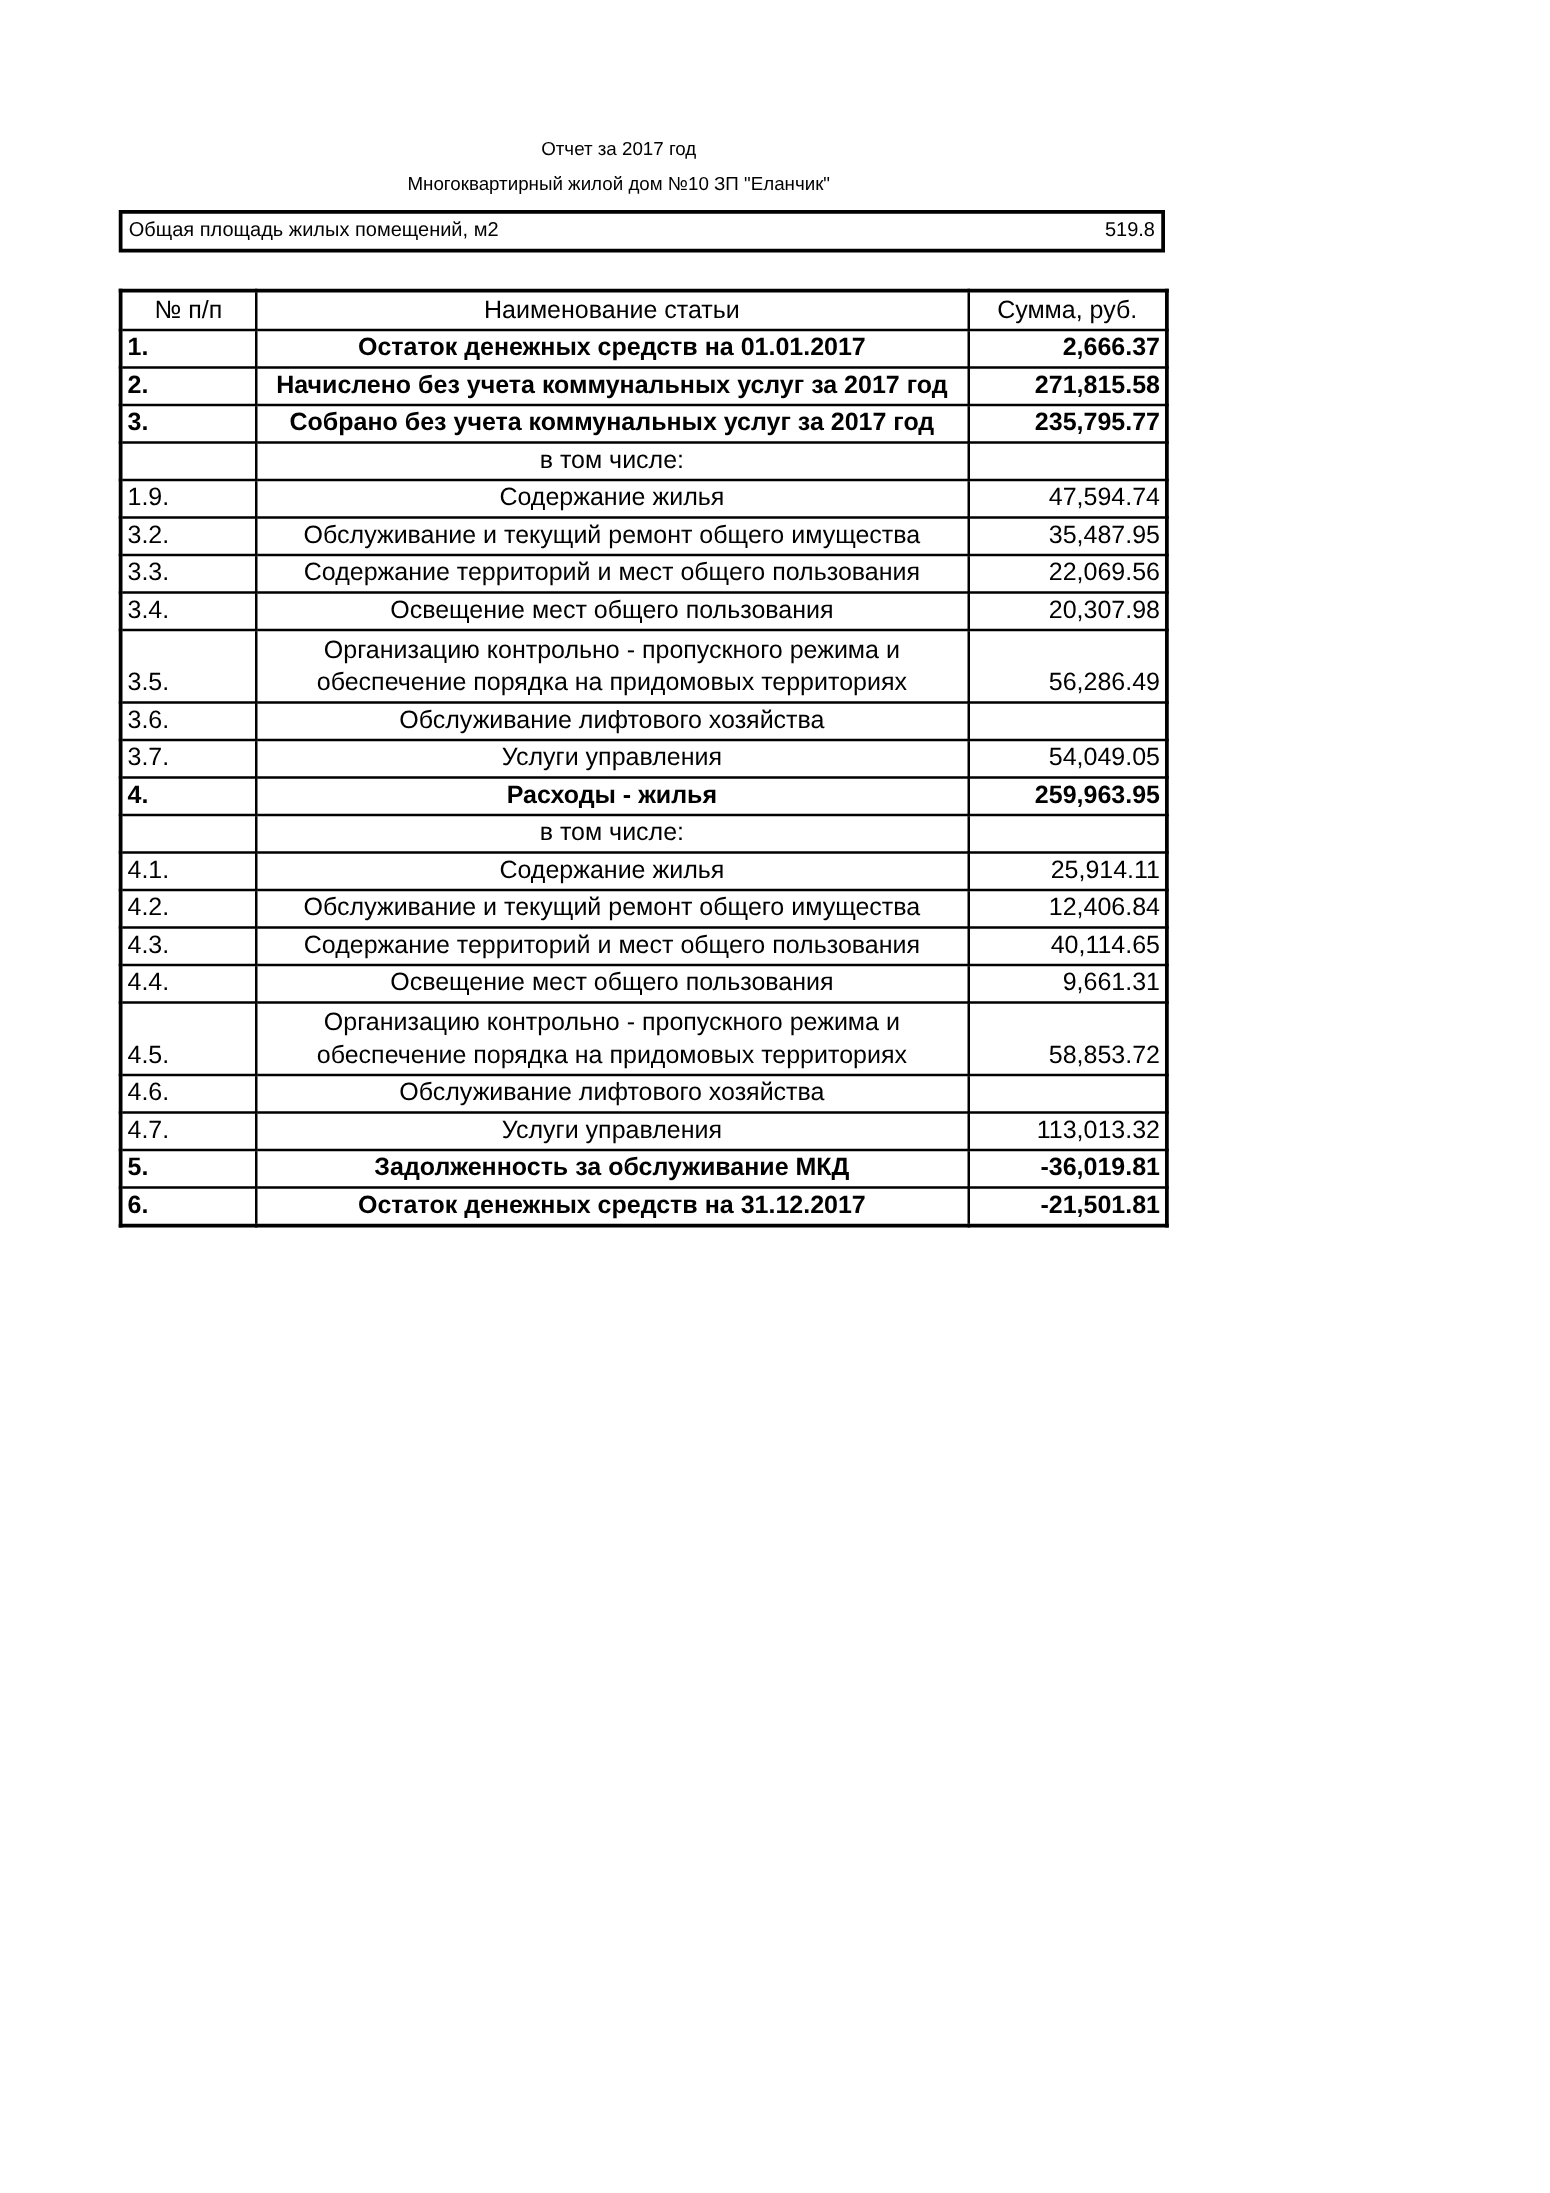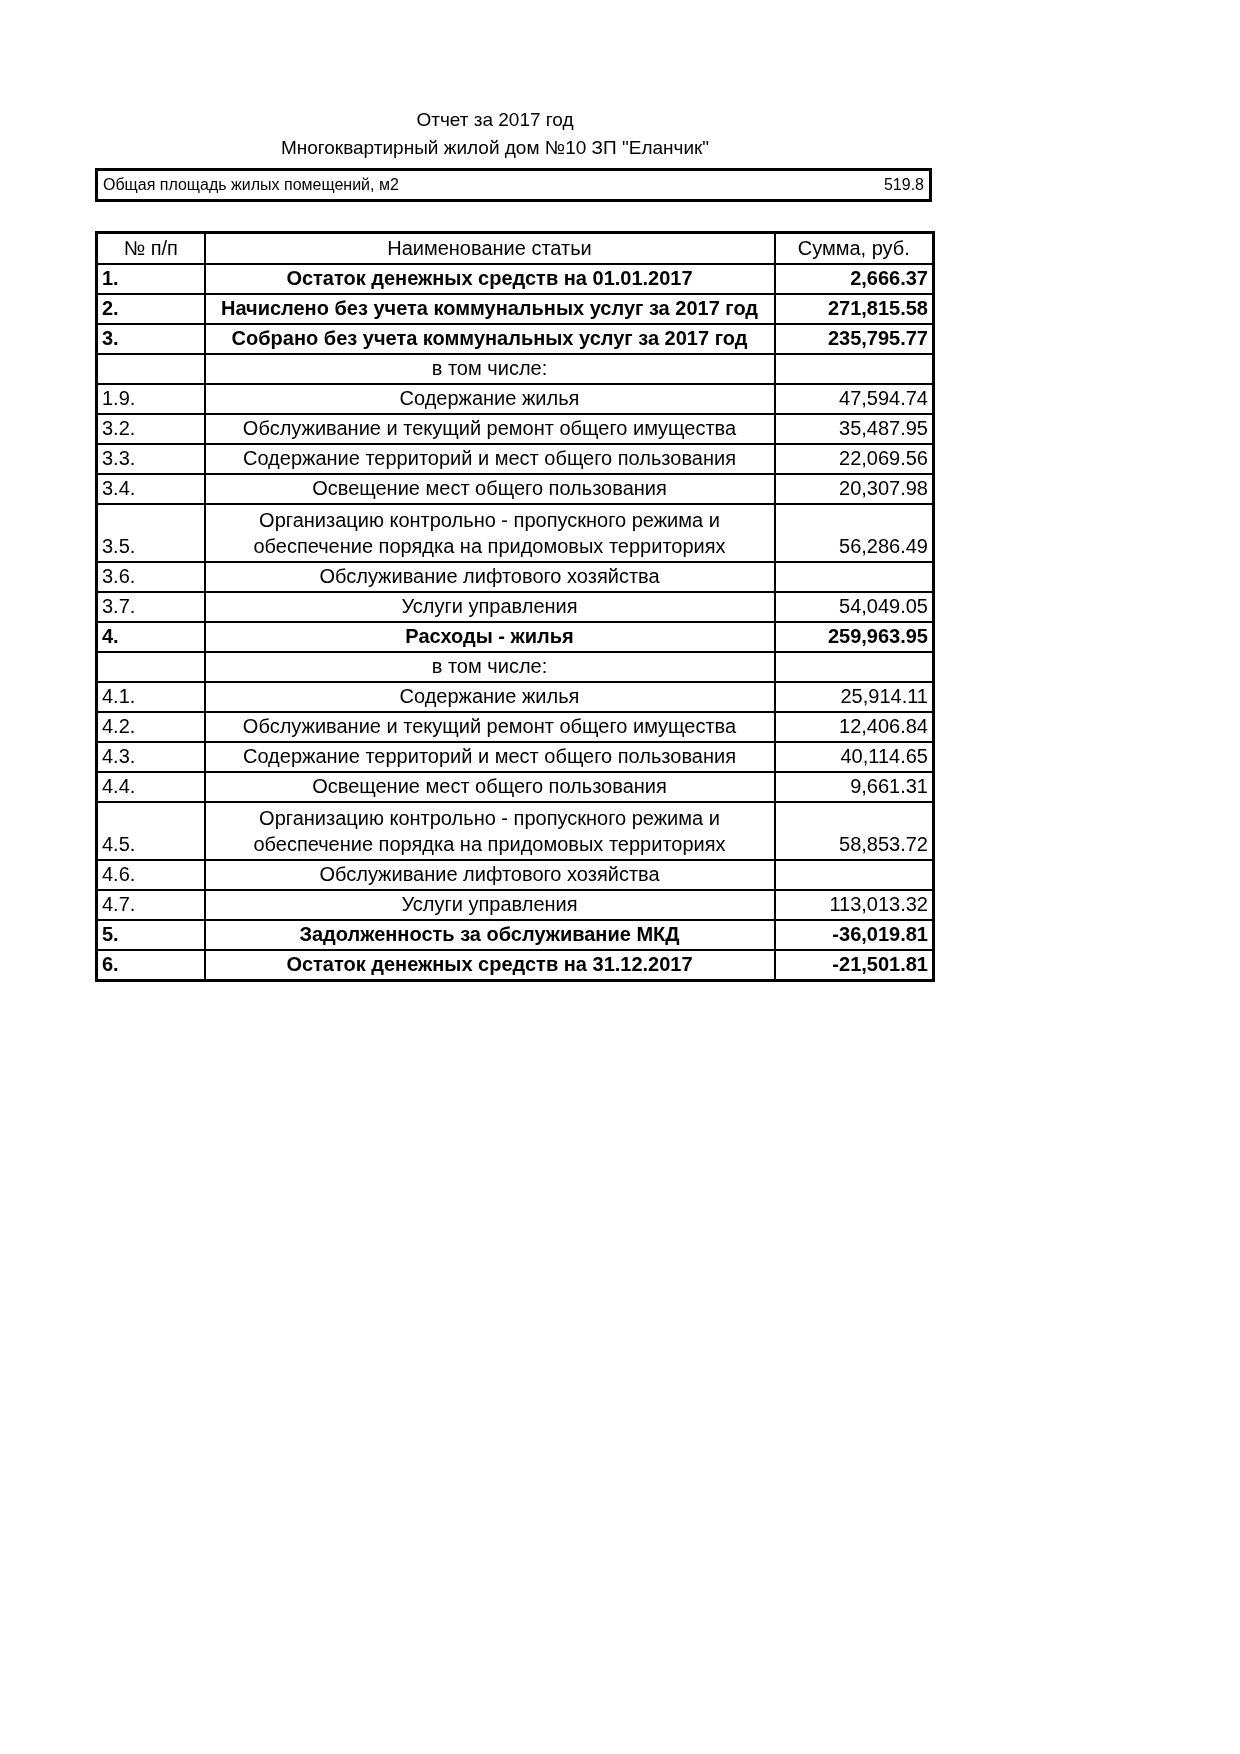--- a/index.html
+++ b/index.html
@@ -18,21 +18,21 @@
     position: absolute;
     left: 95px;
     top: 0;
     width: 837px;
   }
   .title {
     position: absolute;
     left: 0;
     width: 800px;
     text-align: center;
-    font-size: 19px;
+    font-size: 15px;
     line-height: 26px;
     white-space: nowrap;
   }
   .title.t1 { top: 107px; }
   .title.t2 { top: 135px; }
 
   .area-box {
     position: absolute;
     top: 168px;
     left: 0;

